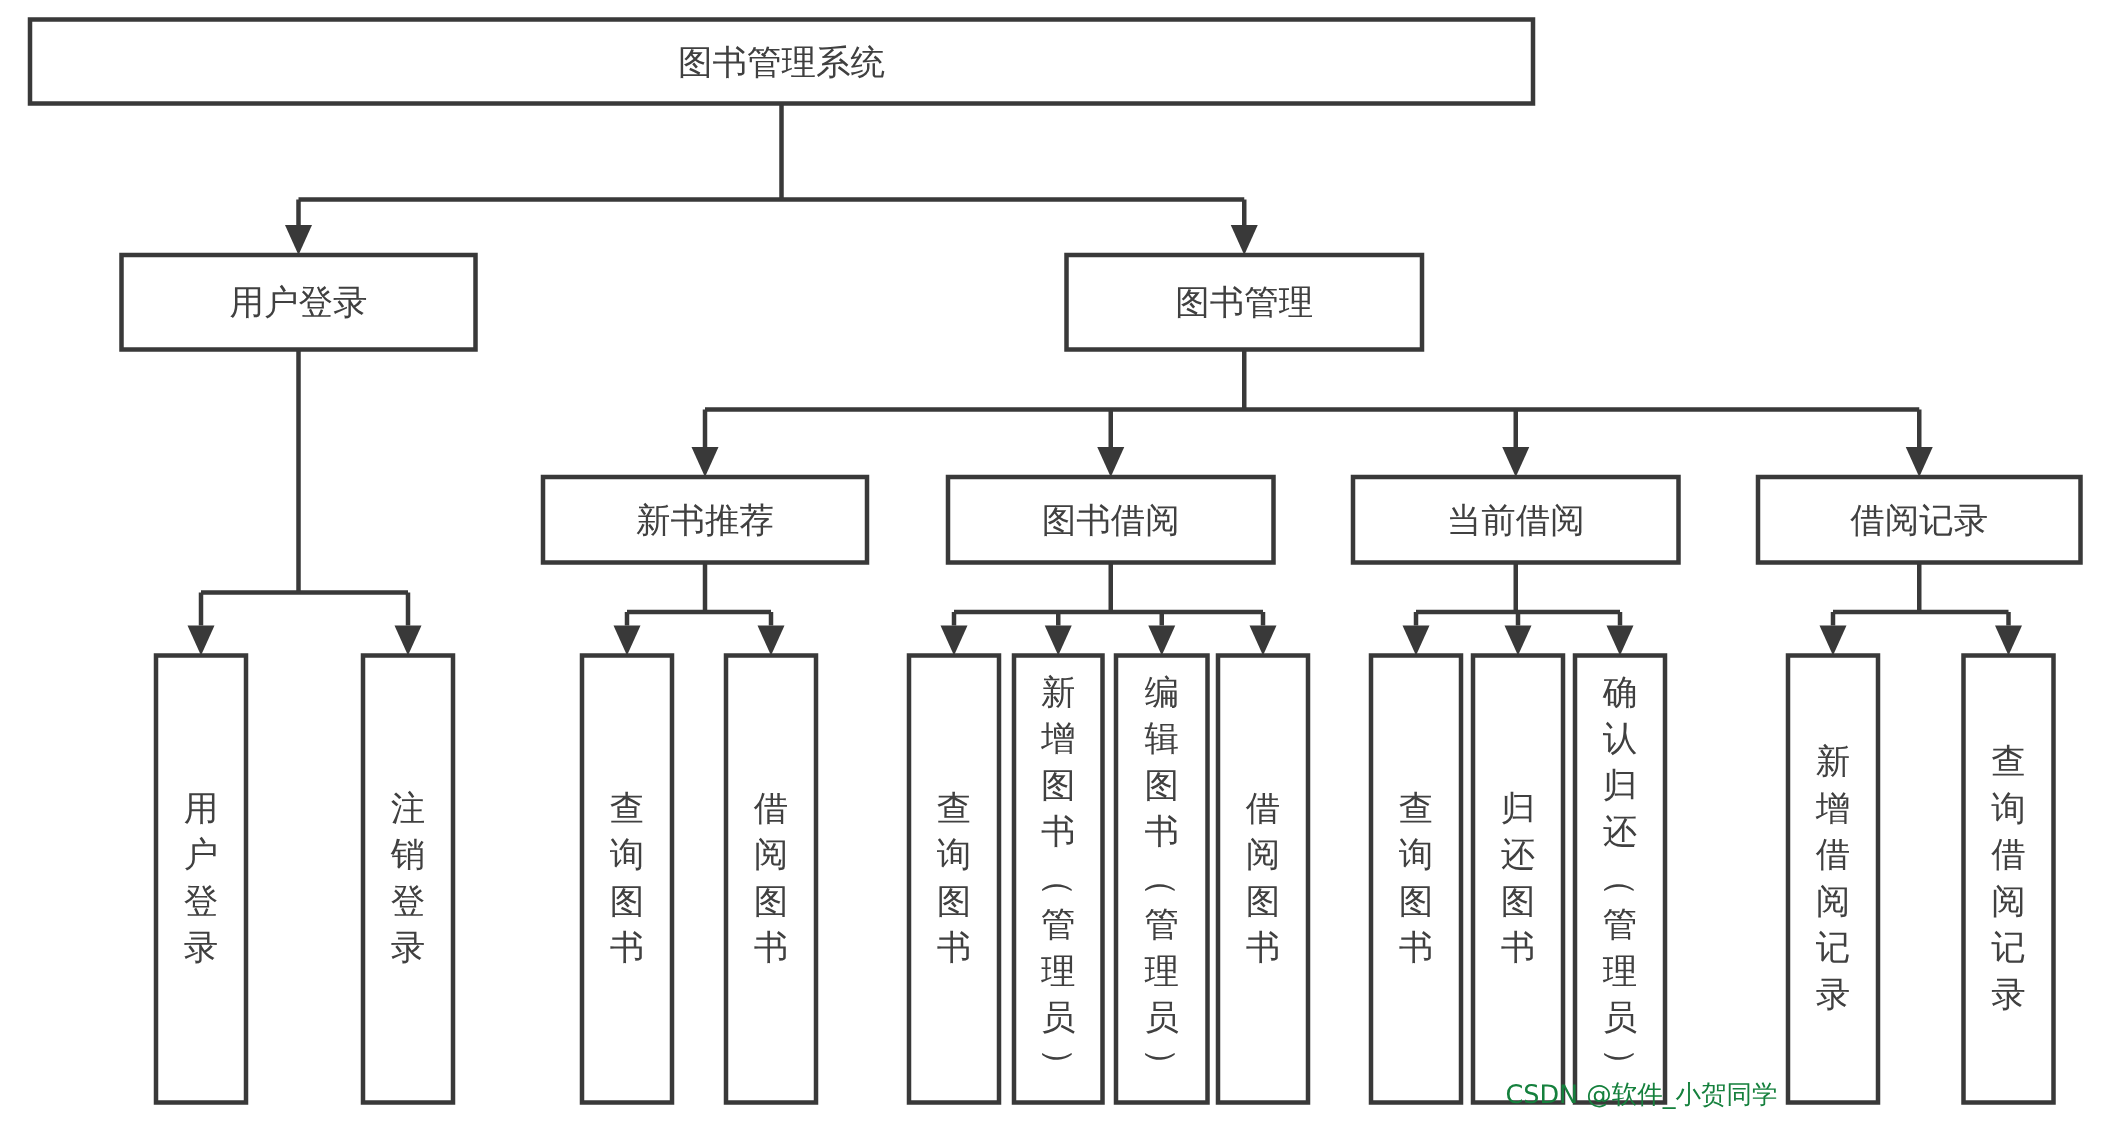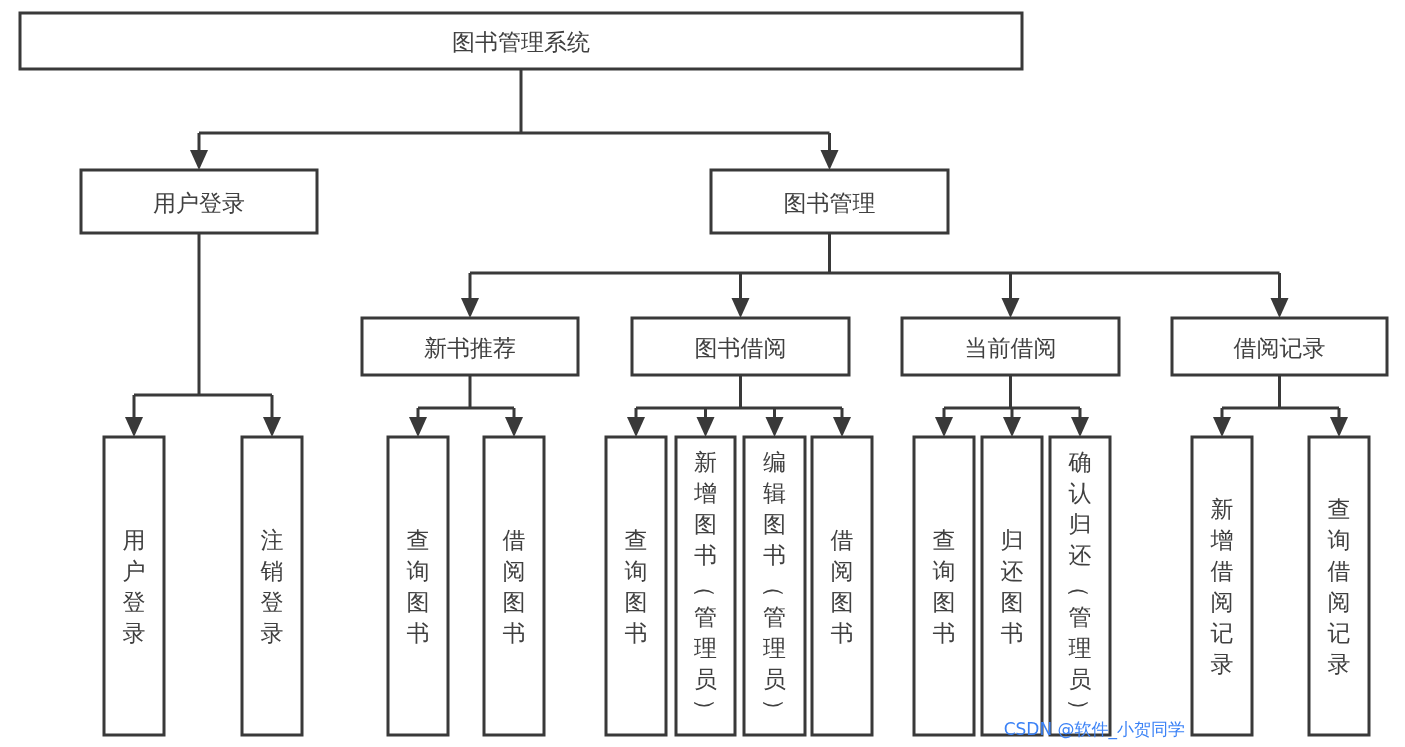--- a/index.html
+++ b/index.html
@@ -50,21 +50,21 @@
   }
   .label-h {
     font-size: 23px;
   }
   .watermark {
     position: absolute;
     right: 12px;
     bottom: 6px;
     font-family: "DejaVu Sans", "Liberation Sans", sans-serif;
     font-size: 17px;
-    color: #3b82f6;
+    color: #15803d;
     white-space: nowrap;
     pointer-events: none;
   }
 </style>
 </head>
 <body>
 
 <div id="diagram-root">
   <svg id="flow" viewBox="0 0 1405 747">
     <g id="edges-layer">

